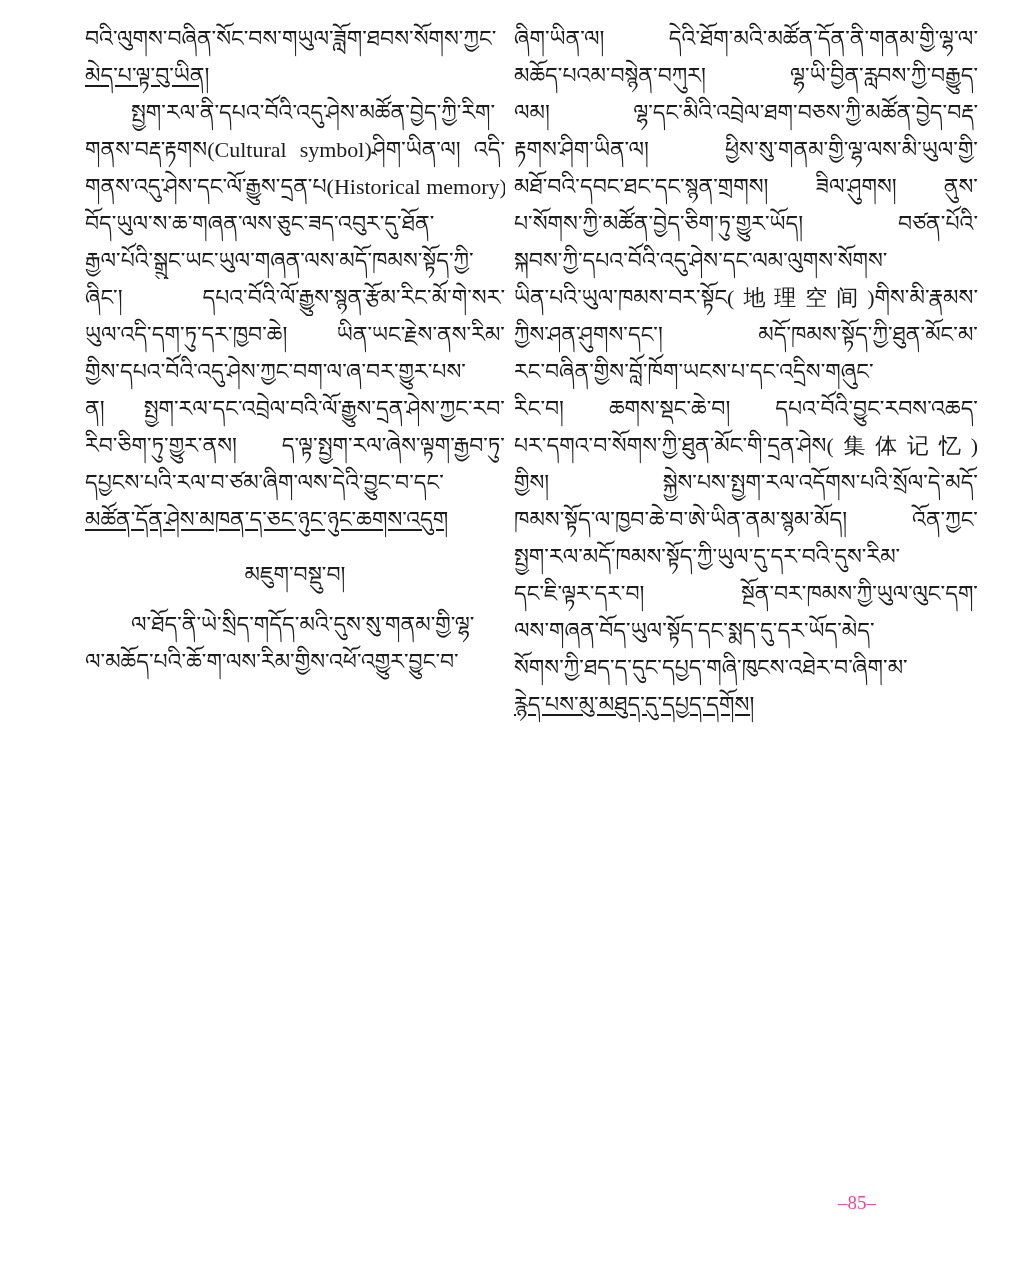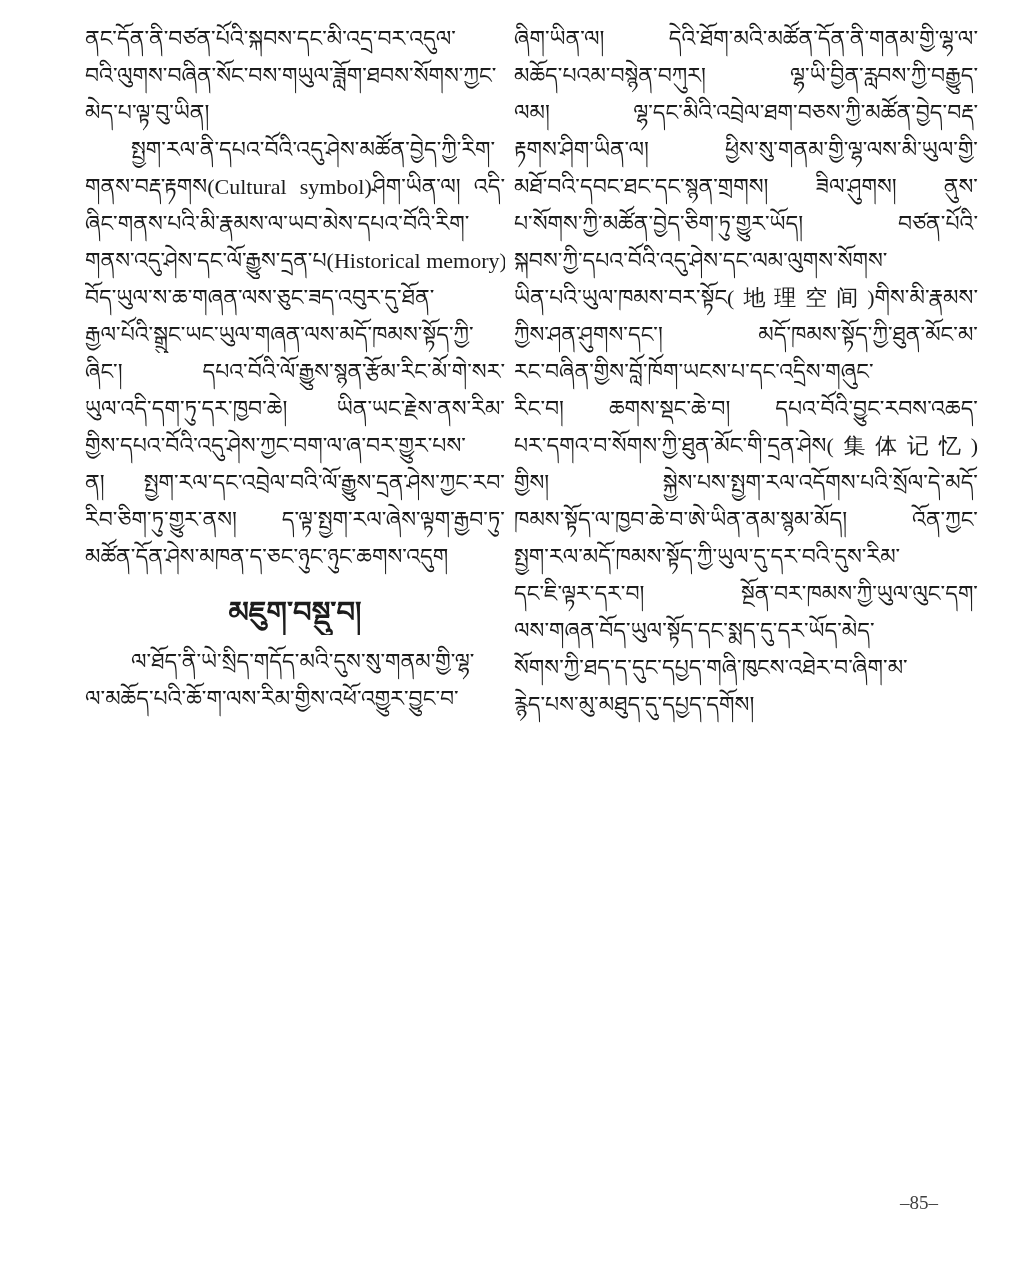--- a/index.html
+++ b/index.html
@@ -13,51 +13,50 @@
   .col{position:absolute;top:20px;}
   .col-left{left:85px;width:420px;}
   .col-right{left:514px;width:464px;}
   .tline{
     display:block;height:37px;line-height:37px;
     font-size:22px;white-space:nowrap;overflow:hidden;
     text-align:justify;text-align-last:justify;
     letter-spacing:0;
   }
   .tline.indent{padding-left:46px;font-family:Liberation Serif, serif;}
-  .tline.end{text-align-last:left;}
+  .tline.end{text-align-last:left;text-decoration:underline;}
   .heading{
     display:block;height:46px;line-height:46px;margin-top:14px;margin-bottom:8px;
     text-align-last:center;
-    font-weight:bold;font-size:29px;white-space:nowrap;overflow:hidden;
+    font-weight:normal;font-size:22px;white-space:nowrap;overflow:hidden;
   }
   .pageno{
     position:absolute;left:838px;top:1188px;width:100px;height:30px;
-    line-height:30px;text-align:right;font-size:19px;color:#404040;
+    line-height:30px;text-align:left;font-size:19px;color:#ec4899;
   }
 </style>
 </head>
 <body>
 
 <div class="page">
 
   <div class="col col-left">
-    <span class="tline">ནང་དོན་ནི་བཙན་པོའི་སྐབས་དང་མི་འདྲ་བར་འདུལ་</span>
     <span class="tline">བའི་ལུགས་བཞིན་སོང་བས་གཡུལ་ཟློག་ཐབས་སོགས་ཀྱང་</span>
     <span class="tline end">མེད་པ་ལྟ་བུ་ཡིན།</span>
     <span class="tline indent">སྤྱག་རལ་ནི་དཔའ་བོའི་འདུ་ཤེས་མཚོན་བྱེད་ཀྱི་རིག་</span>
     <span class="tline">གནས་བརྡ་རྟགས(Cultural symbol)ཤིག་ཡིན་ལ། འདི་</span>
-    <span class="tline">ཞིང་གནས་པའི་མི་རྣམས་ལ་ཡབ་མེས་དཔའ་བོའི་རིག་</span>
     <span class="tline">གནས་འདུ་ཤེས་དང་ལོ་རྒྱུས་དྲན་པ(Historical memory)</span>
     <span class="tline">བོད་ཡུལ་ས་ཆ་གཞན་ལས་ཅུང་ཟད་འབུར་དུ་ཐོན་</span>
     <span class="tline">རྒྱལ་པོའི་སྒྲུང་ཡང་ཡུལ་གཞན་ལས་མདོ་ཁམས་སྟོད་ཀྱི་</span>
     <span class="tline">ཞིང་། དཔའ་བོའི་ལོ་རྒྱུས་སྙན་རྩོམ་རིང་མོ་གེ་སར་</span>
     <span class="tline">ཡུལ་འདི་དག་ཏུ་དར་ཁྱབ་ཆེ། ཡིན་ཡང་རྗེས་ནས་རིམ་</span>
     <span class="tline">གྱིས་དཔའ་བོའི་འདུ་ཤེས་ཀྱང་བག་ལ་ཞ་བར་གྱུར་པས་</span>
     <span class="tline">ན། སྤྱག་རལ་དང་འབྲེལ་བའི་ལོ་རྒྱུས་དྲན་ཤེས་ཀྱང་རབ་</span>
     <span class="tline">རིབ་ཅིག་ཏུ་གྱུར་ནས། ད་ལྟ་སྤྱག་རལ་ཞེས་ལྟག་རྒྱབ་ཏུ་</span>
+    <span class="tline">དཔྱངས་པའི་རལ་བ་ཙམ་ཞིག་ལས་དེའི་བྱུང་བ་དང་</span>
     <span class="tline end">མཚོན་དོན་ཤེས་མཁན་ད་ཅང་ཉུང་ཉུང་ཆགས་འདུག</span>
 
     <span class="heading">མཇུག་བསྡུ་བ།</span>
 
     <span class="tline indent">ལ་ཐོད་ནི་ཡེ་སྲིད་གདོད་མའི་དུས་སུ་གནམ་གྱི་ལྷ་</span>
     <span class="tline">ལ་མཆོད་པའི་ཆོ་ག་ལས་རིམ་གྱིས་འཕོ་འགྱུར་བྱུང་བ་</span>
   </div>
 
   <div class="col col-right">
     <span class="tline">ཞིག་ཡིན་ལ། དེའི་ཐོག་མའི་མཚོན་དོན་ནི་གནམ་གྱི་ལྷ་ལ་</span>

